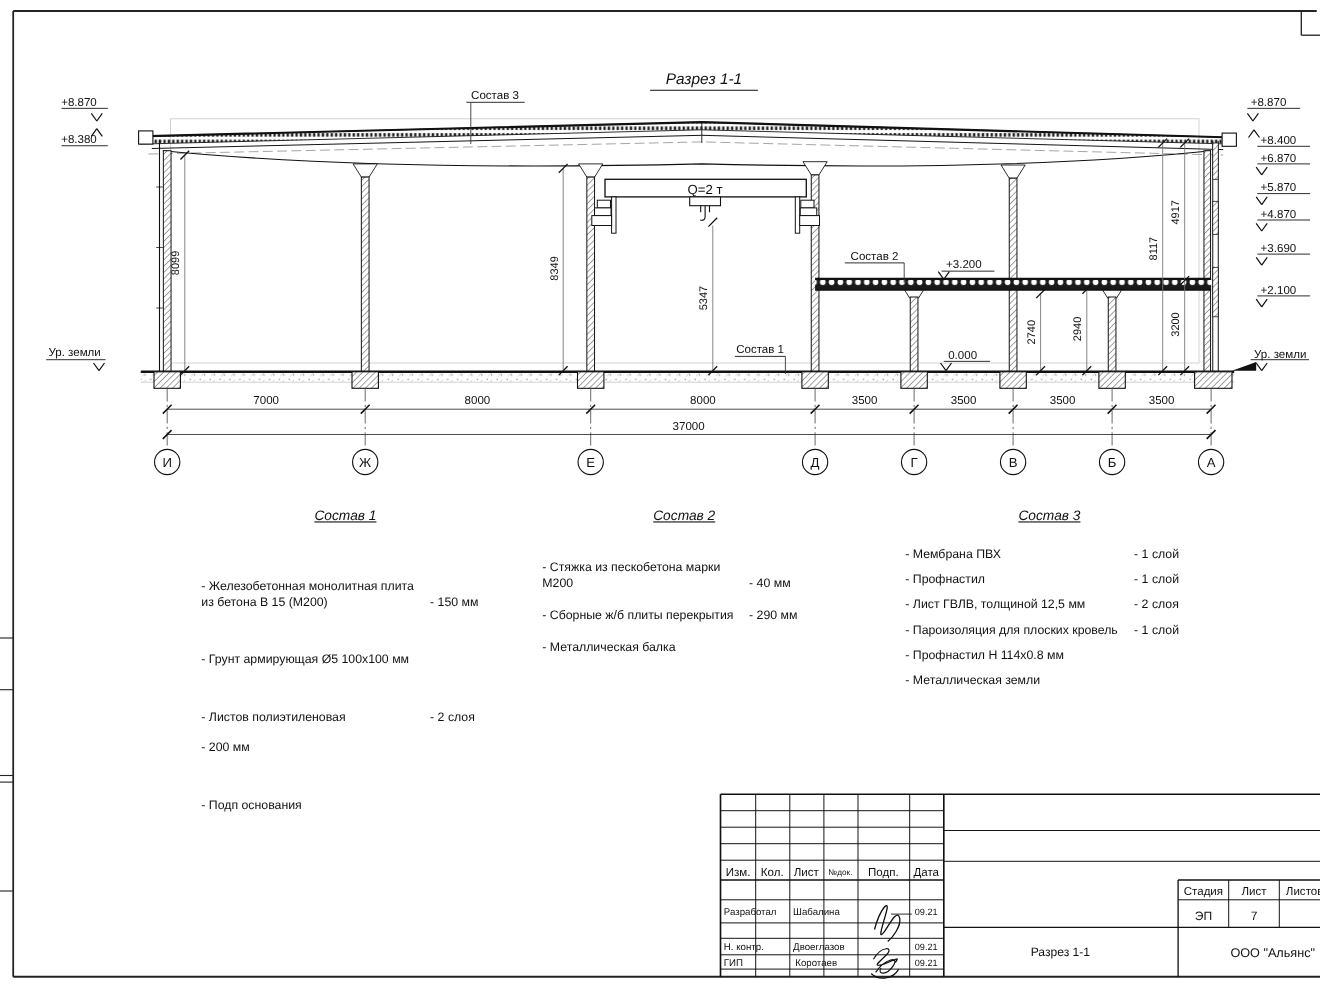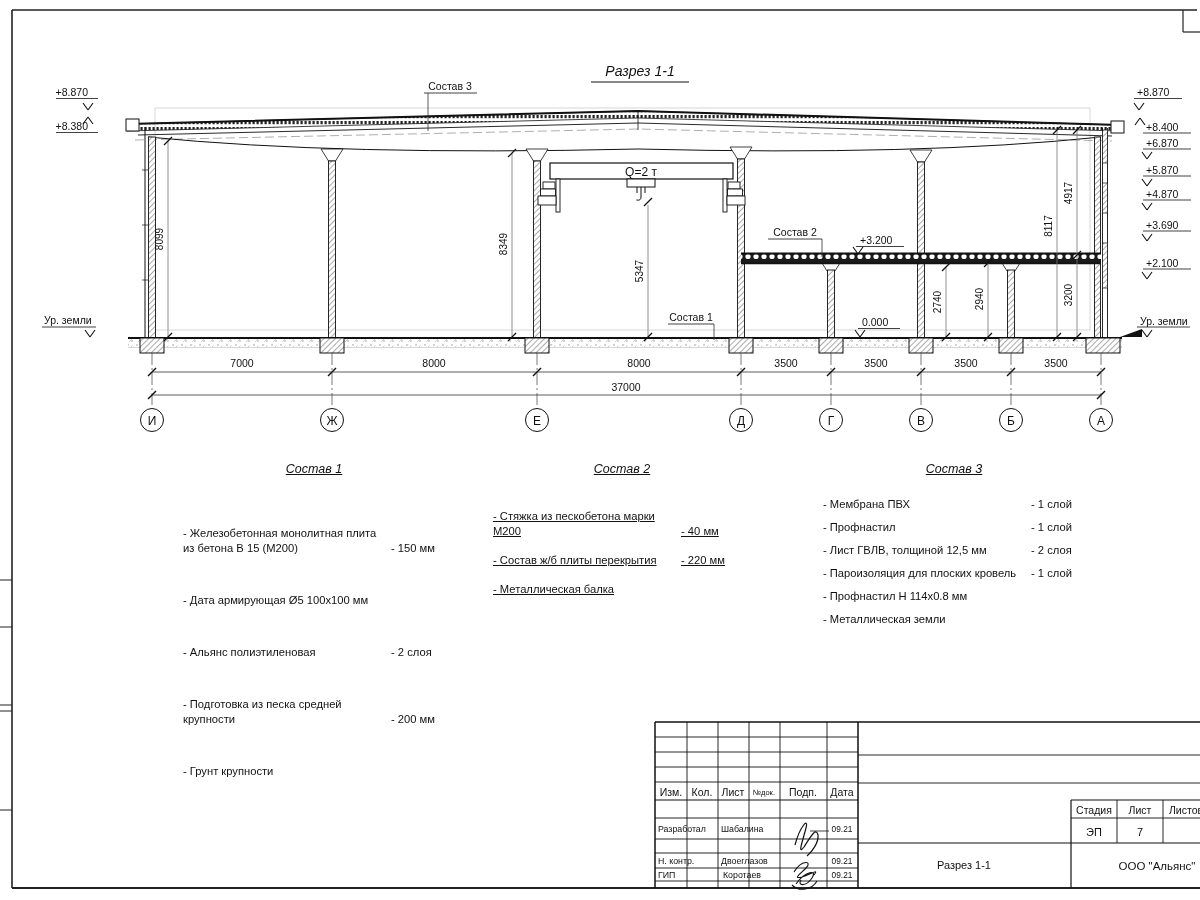--- a/index.html
+++ b/index.html
@@ -11,21 +11,21 @@
   .ci{display:flex;align-items:flex-end;}
   .ci .t{white-space:pre-line;}
   .ci .v{white-space:nowrap;}
   .c1{left:183px;top:462px;width:262px;font-size:11.2px;}
   .c1 .comp-title{margin-bottom:26px;}
   .c1 .ci{margin-bottom:13px;}
   .c1 .t{width:208px;line-height:15px;margin-top:24px;}
   .c1 .v{line-height:15px;text-align:right;}
   .c2{left:493px;top:462px;width:258px;font-size:11.2px;}
   .c2 .comp-title{margin-bottom:33px;}
-  .c2 .ci{margin-bottom:14px;text-decoration:underline;}
+  .c2 .ci{margin-bottom:14px;}
   .c2 .t{width:188px;line-height:15px;}
   .c2 .v{line-height:15px;}
   .c3{left:823px;top:462px;width:262px;font-size:11.2px;}
   .c3 .comp-title{margin-bottom:21px;}
   .c3 .ci{margin-bottom:9px;}
   .c3 .t{width:208px;line-height:14px;}
   .c3 .v{line-height:14px;}
 </style>
 </head>
 <body>
@@ -365,47 +365,45 @@
 
 
 <div class="comp c1">
   <div class="comp-title">Состав 1</div>
   <div class="ci">
       <span class="t">- Железобетонная  монолитная плита
 из бетона В 15 (М200)</span>
       <span class="v">- 150 мм</span>
     </div>
   <div class="ci">
-      <span class="t">- Дата армирующая Ø5 100x100 мм</span>
+      <span class="t">- Грунт армирующая Ø5 100x100 мм</span>
       <span class="v"></span>
     </div>
   <div class="ci">
-      <span class="t">- Альянс полиэтиленовая</span>
+      <span class="t">- Листов полиэтиленовая</span>
       <span class="v">-  2 слоя</span>
     </div>
   <div class="ci">
-      <span class="t">- Подготовка из песка средней
-крупности</span>
       <span class="v">- 200 мм</span>
     </div>
   <div class="ci">
-      <span class="t">- Грунт крупности</span>
+      <span class="t">- Подп основания</span>
       <span class="v"></span>
     </div>
 </div>
 
 <div class="comp c2">
   <div class="comp-title">Состав 2</div>
   <div class="ci">
       <span class="t">- Стяжка из пескобетона марки М200</span>
       <span class="v">- 40 мм</span>
     </div>
   <div class="ci">
-      <span class="t">- Состав ж/б плиты перекрытия</span>
-      <span class="v">- 220 мм</span>
+      <span class="t">- Сборные ж/б плиты перекрытия</span>
+      <span class="v">- 290 мм</span>
     </div>
   <div class="ci">
       <span class="t">- Металлическая балка</span>
       <span class="v"></span>
     </div>
 </div>
 
 <div class="comp c3">
   <div class="comp-title">Состав 3</div>
   <div class="ci">

